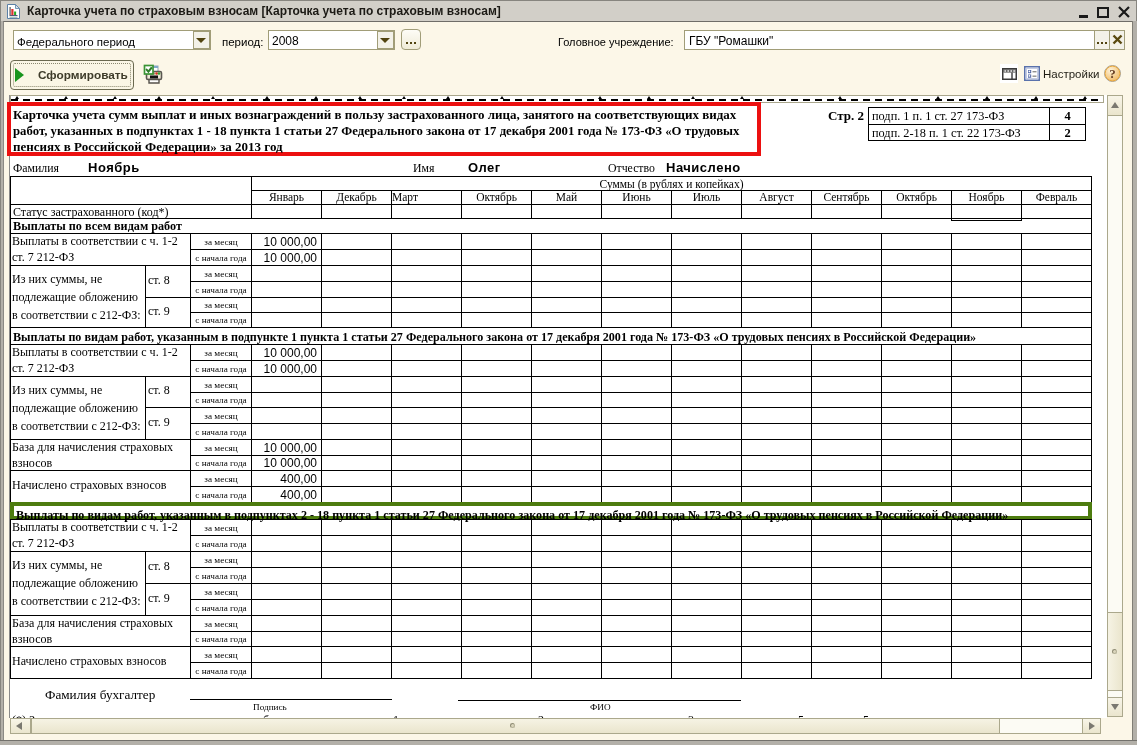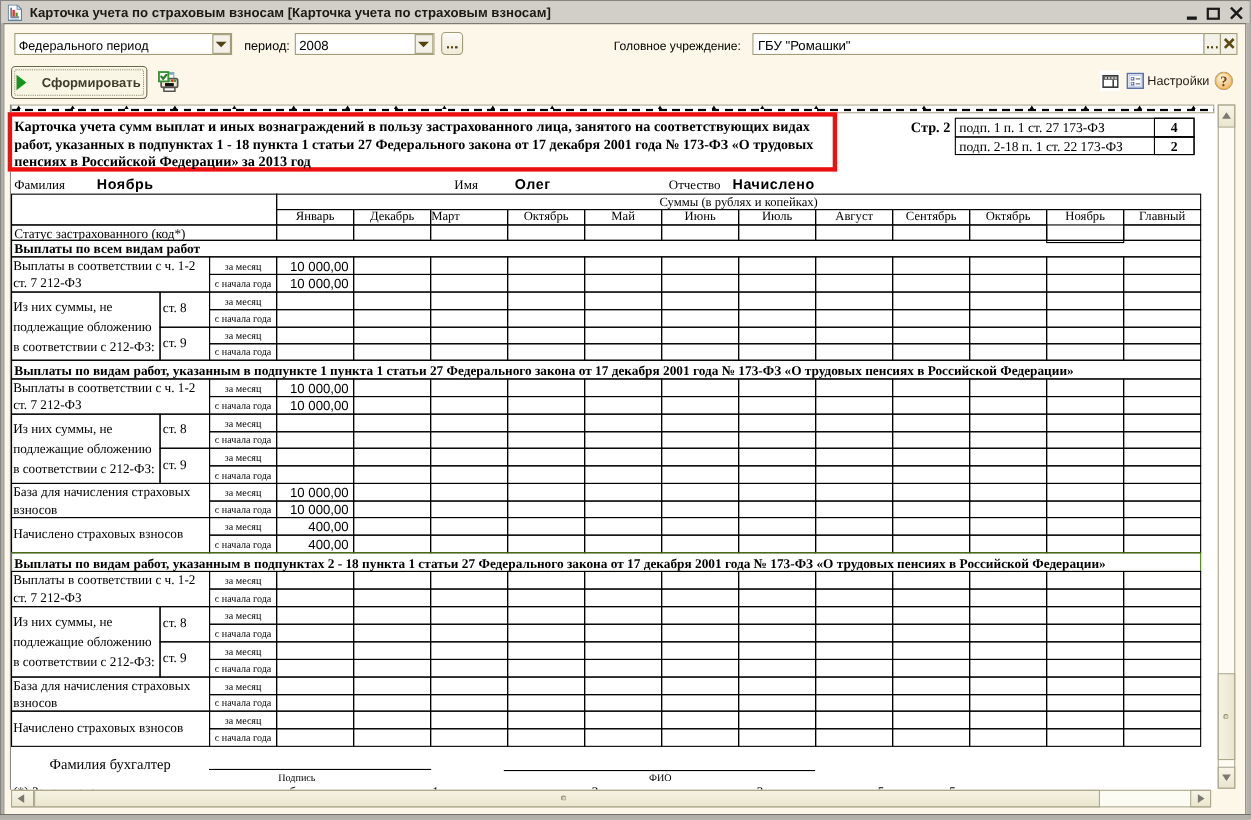--- a/index.html
+++ b/index.html
@@ -176,21 +176,21 @@
 <div class="abs" style="left:811px;top:190px;width:71px;height:15px;border:1px solid #000;">
     <div class="s" style="text-align:center;font-size:11.5px;line-height:13px;padding-top:0px">Сентябрь</div>
   </div>
 <div class="abs" style="left:881px;top:190px;width:71px;height:15px;border:1px solid #000;">
     <div class="s" style="text-align:center;font-size:11.5px;line-height:13px;padding-top:0px">Октябрь</div>
   </div>
 <div class="abs" style="left:951px;top:190px;width:71px;height:31px;border:1px solid #000;">
     <div class="s" style="text-align:center;font-size:11.5px;line-height:13px;padding-top:0px">Ноябрь</div>
   </div>
 <div class="abs" style="left:1021px;top:190px;width:71px;height:15px;border:1px solid #000;">
-    <div class="s" style="text-align:center;font-size:11.5px;line-height:13px;padding-top:0px">Главный</div>
+    <div class="s" style="text-align:center;font-size:11.5px;line-height:13px;padding-top:0px">Февраль</div>
   </div>
 <div class="abs" style="left:10px;top:204px;width:242px;height:15px;border:1px solid #000;">
     <div class="s" style="line-height:12px;padding:1px 0 0 2px">Статус застрахованного (код*)</div>
   </div>
 <div class="abs" style="left:251px;top:204px;width:71px;height:15px;border:1px solid #000;"></div>
 <div class="abs" style="left:321px;top:204px;width:71px;height:15px;border:1px solid #000;"></div>
 <div class="abs" style="left:391px;top:204px;width:71px;height:15px;border:1px solid #000;"></div>
 <div class="abs" style="left:461px;top:204px;width:71px;height:15px;border:1px solid #000;"></div>
 <div class="abs" style="left:531px;top:204px;width:71px;height:15px;border:1px solid #000;"></div>
 <div class="abs" style="left:601px;top:204px;width:71px;height:15px;border:1px solid #000;"></div>
@@ -482,21 +482,21 @@
 <div class="abs" style="left:391px;top:486px;width:71px;height:17px;border:1px solid #000;"></div>
 <div class="abs" style="left:461px;top:486px;width:71px;height:17px;border:1px solid #000;"></div>
 <div class="abs" style="left:531px;top:486px;width:71px;height:17px;border:1px solid #000;"></div>
 <div class="abs" style="left:601px;top:486px;width:71px;height:17px;border:1px solid #000;"></div>
 <div class="abs" style="left:671px;top:486px;width:71px;height:17px;border:1px solid #000;"></div>
 <div class="abs" style="left:741px;top:486px;width:71px;height:17px;border:1px solid #000;"></div>
 <div class="abs" style="left:811px;top:486px;width:71px;height:17px;border:1px solid #000;"></div>
 <div class="abs" style="left:881px;top:486px;width:71px;height:17px;border:1px solid #000;"></div>
 <div class="abs" style="left:951px;top:486px;width:71px;height:17px;border:1px solid #000;"></div>
 <div class="abs" style="left:1021px;top:486px;width:71px;height:17px;border:1px solid #000;"></div>
-<div class="abs" style="left:10px;top:502px;width:1082px;height:18px;border:1px solid #4d7c0f;">
+<div class="abs" style="left:10px;top:502px;width:1082px;height:18px;border:4px solid #4d7c0f;">
     <div class="b" style="line-height:13px;padding:3px 0 0 2px">Выплаты по видам работ, указанным в подпунктах 2 - 18 пункта 1 статьи 27 Федерального закона от 17 декабря 2001 года № 173-ФЗ «О трудовых пенсиях в Российской Федерации»</div>
   </div>
 <div class="abs" style="left:10px;top:519px;width:181px;height:33px;border:1px solid #000;"></div>
 <div class="abs s" style="left:12px;top:521px;">Выплаты в соответствии с ч. 1-2</div>
 <div class="abs s" style="left:12px;top:537px;">ст. 7 212-ФЗ</div>
 <div class="abs" style="left:190px;top:519px;width:62px;height:17px;border:1px solid #000;display:flex;align-items:center;justify-content:center;">
     <span class="tiny">за месяц</span>
   </div>
 <div class="abs" style="left:190px;top:535px;width:62px;height:17px;border:1px solid #000;display:flex;align-items:center;justify-content:center;">
     <span class="tiny">с начала года</span>

